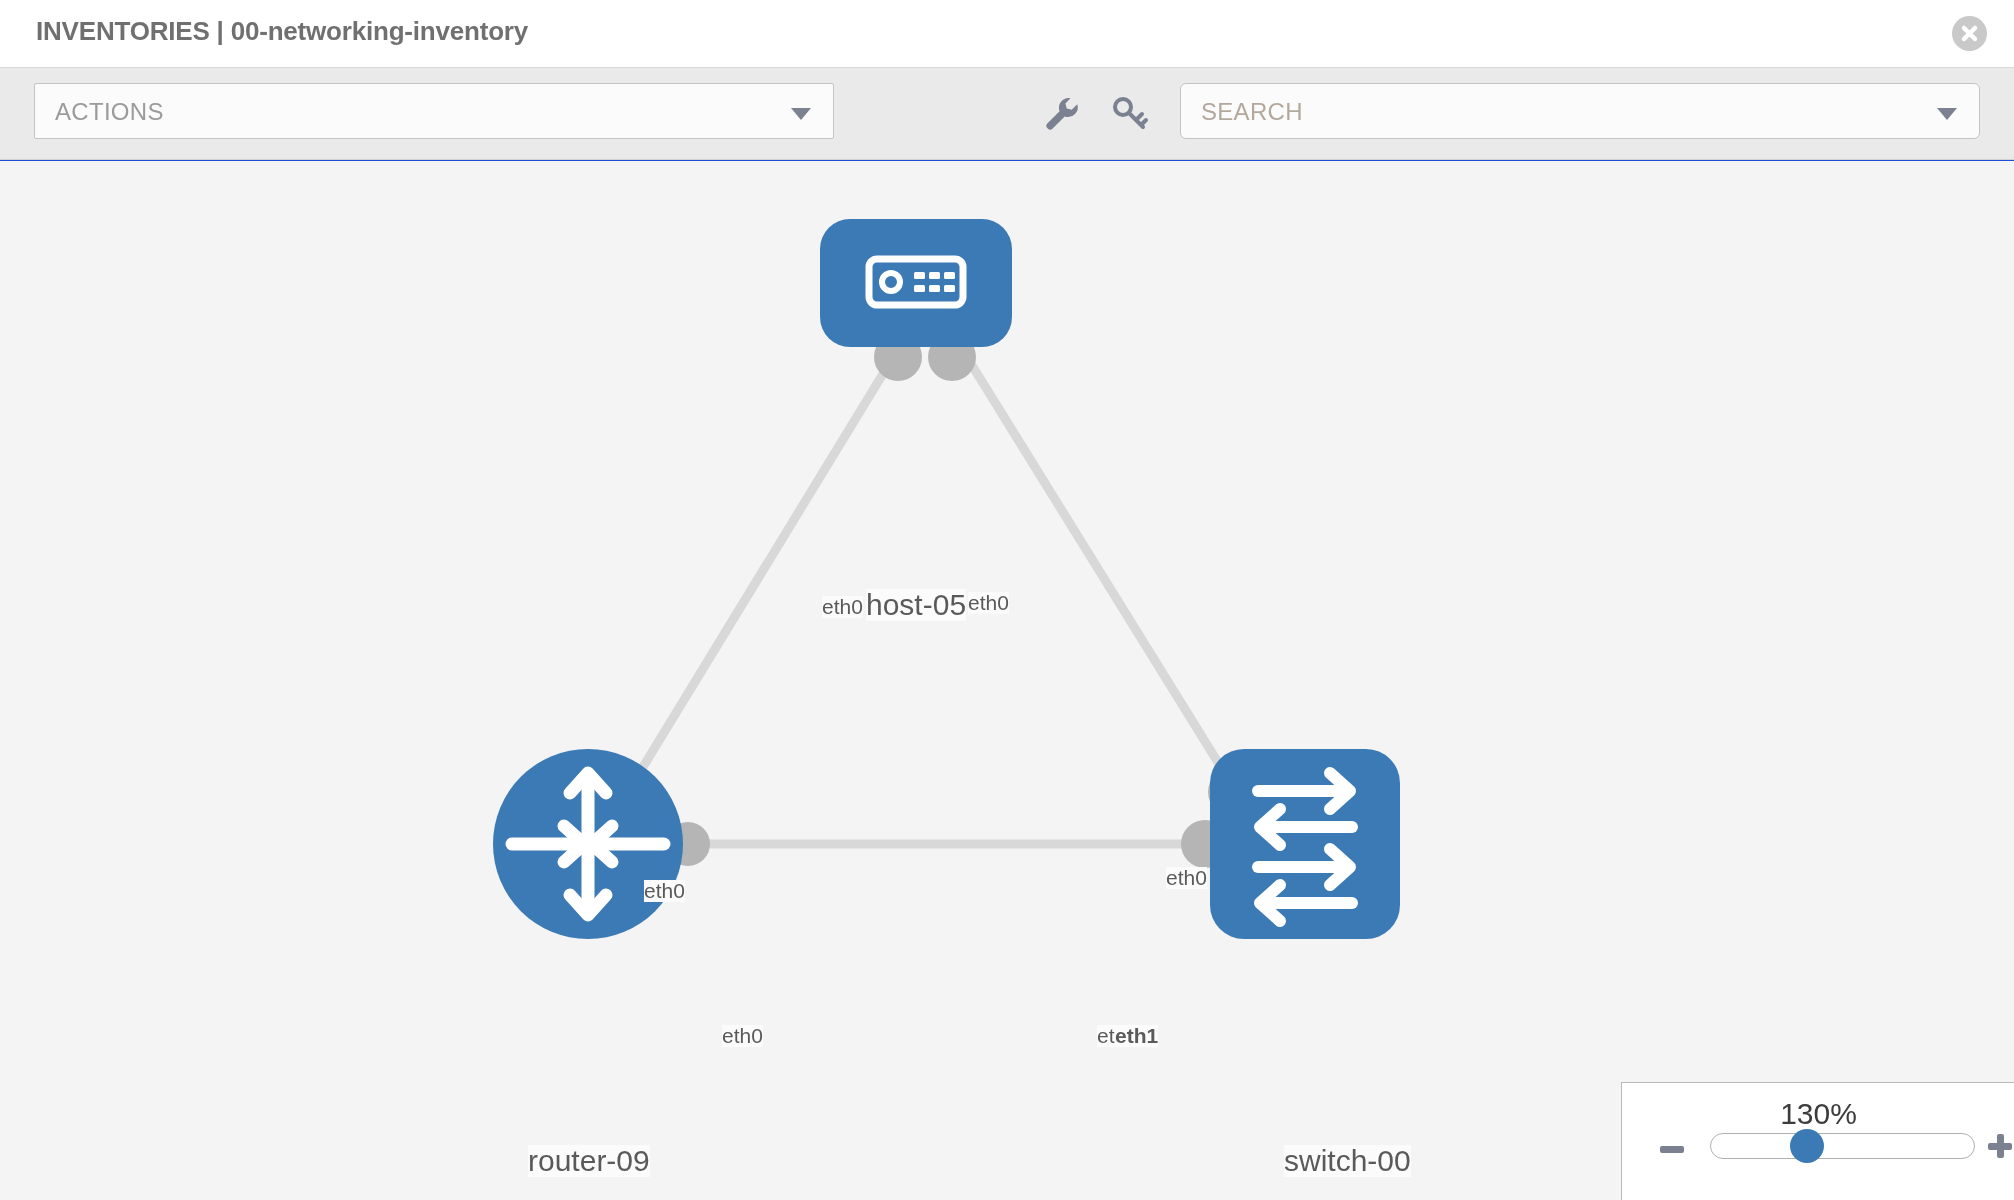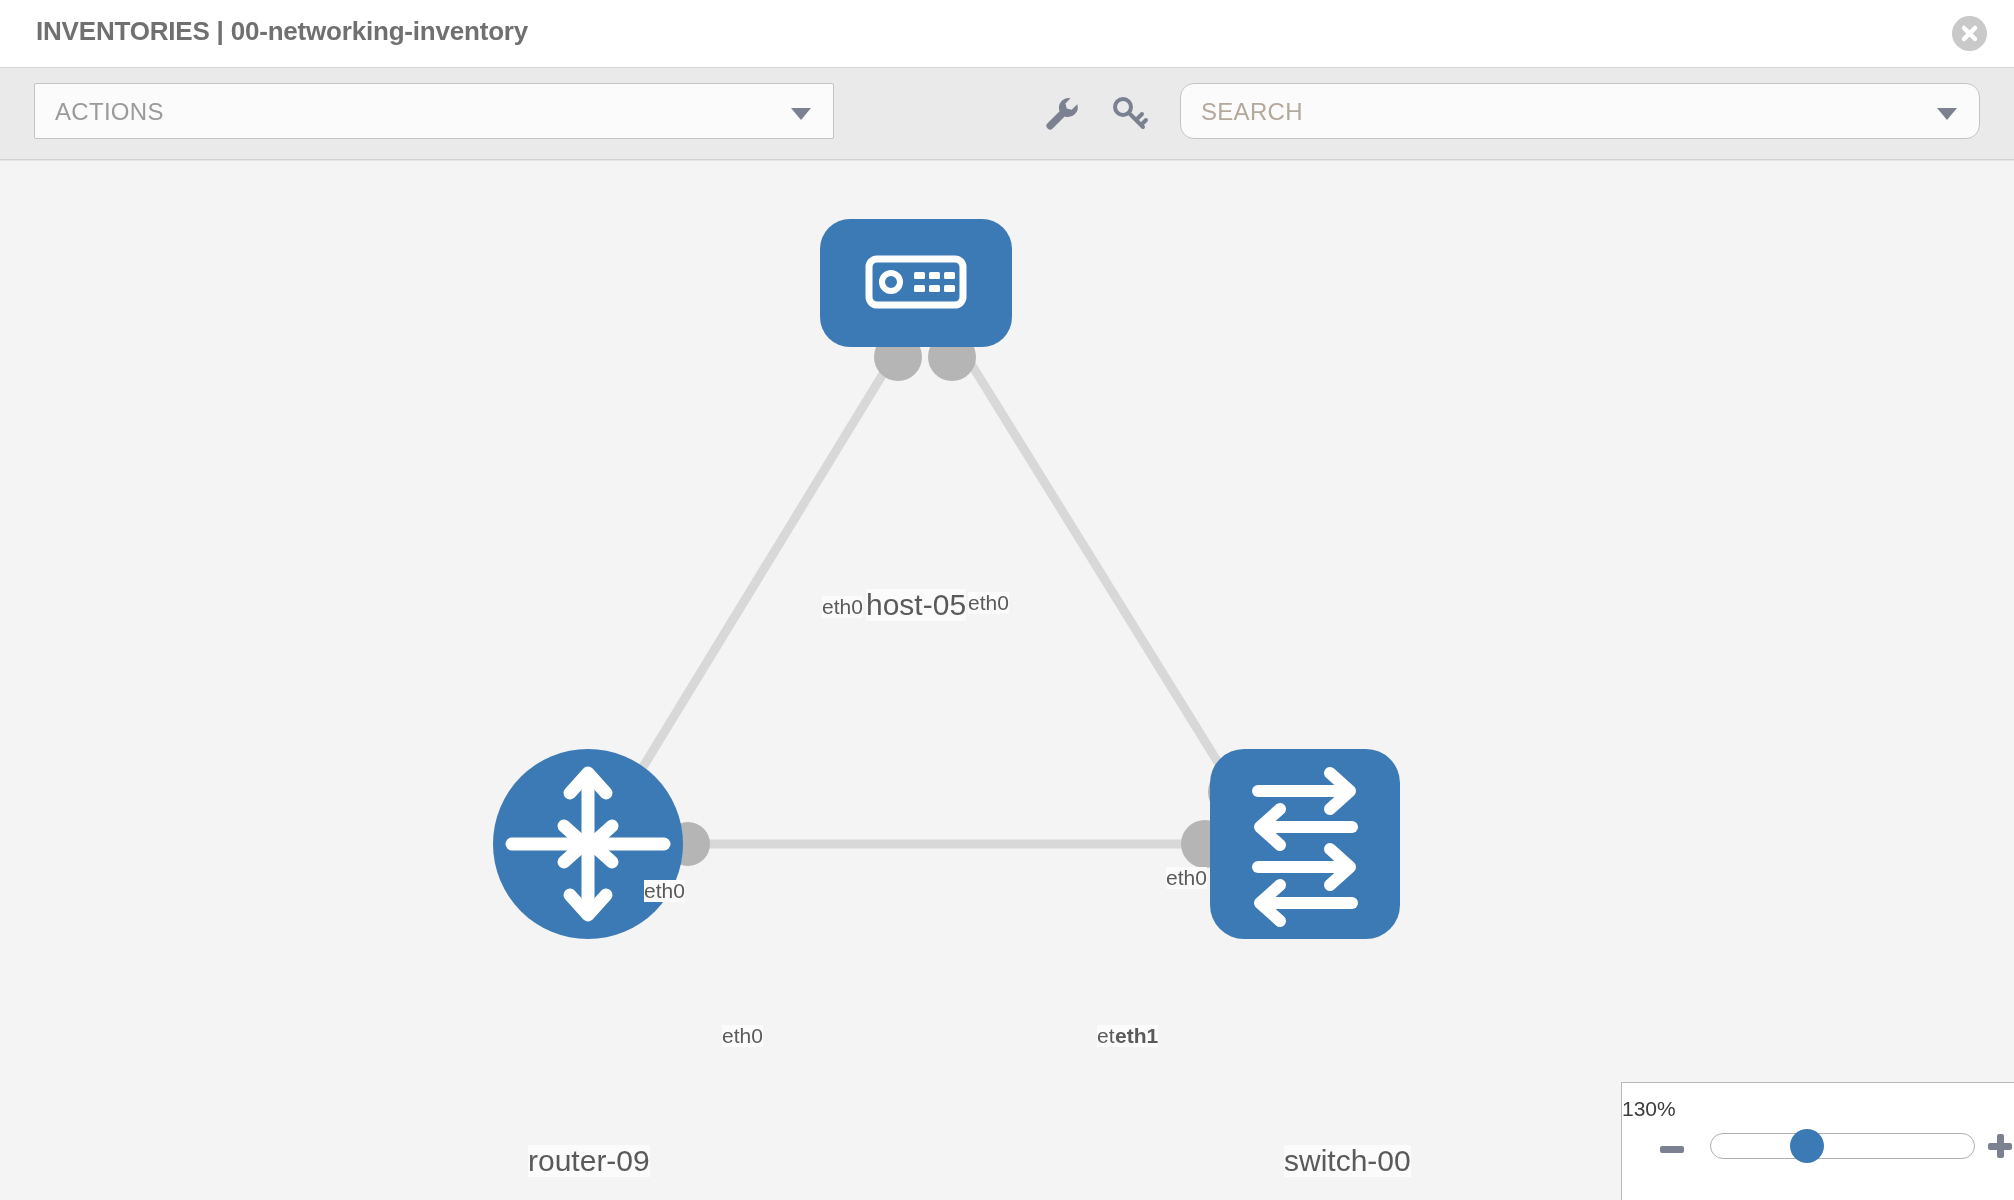--- a/index.html
+++ b/index.html
@@ -2,21 +2,21 @@
 <html><head>
 <meta charset="utf-8">
 <style>
   * { box-sizing: border-box; margin: 0; padding: 0; }
   html, body {
     width: 2014px; height: 1200px;
     font-family: "Liberation Sans", sans-serif;
     background: #ffffff;
     overflow: hidden;
   }
-  #app { position: relative; width: 2014px; height: 1056px; background:#e5e5e5; }
+  #app { position: relative; width: 2014px; height: 1056px; background:#1d4ed8; }
 
   
   .header {
     position: absolute; top: 0; left: 0; width: 2014px; height: 68px;
     background: #ffffff;
     border-bottom: 1px solid #d7d7d7;
   }
   .header-title {
     position: absolute; left: 36px; top: 16px;
     font-size: 26px; font-weight: bold; color: #707070;
@@ -55,21 +55,21 @@
   .tool-icon {
     position: absolute; top: 92px; width: 42px; height: 42px; cursor: pointer;
   }
   .tool-icon.wrench { left: 1040px; }
   .tool-icon.key    { left: 1108px; }
 
   .search-box {
     position: absolute; left: 1180px; top: 83px;
     width: 800px; height: 56px;
     background: #fbfbfb;
-    border: 1px solid #c4c4c4; border-radius: 14px;
+    border: 1px solid #c4c4c4; border-radius: 6px;
   }
   .search-box .label {
     position: absolute; left: 20px; top: 14px;
     font-size: 24px; color: #b3a89c; letter-spacing: 0.3px;
   }
 
   
   .canvas {
     position: absolute; top: 161px; left: 0;
     width: 2014px; height: 1039px;
@@ -93,21 +93,21 @@
   
   .zoom-panel {
     position: absolute; left: 1621px; top: 1082px;
     width: 393px; height: 118px;
     background: #ffffff;
     border-top: 1px solid #b9b9b9;
     border-left: 1px solid #b9b9b9;
   }
   .zoom-level {
     position: absolute; top: 14px; left: 0; width: 393px;
-    font-size: 21px; color: #3c3c3c;
+    text-align: center; font-size: 30px; color: #3c3c3c;
   }
   .zoom-minus {
     position: absolute; left: 38px; top: 63px;
     width: 24px; height: 7px; border-radius: 2px; background: #7b8190;
     cursor: pointer;
   }
   .zoom-track {
     position: absolute; left: 88px; top: 50px;
     width: 265px; height: 26px;
     border: 1px solid #b0b0b0; border-radius: 13px; background: #ffffff;

